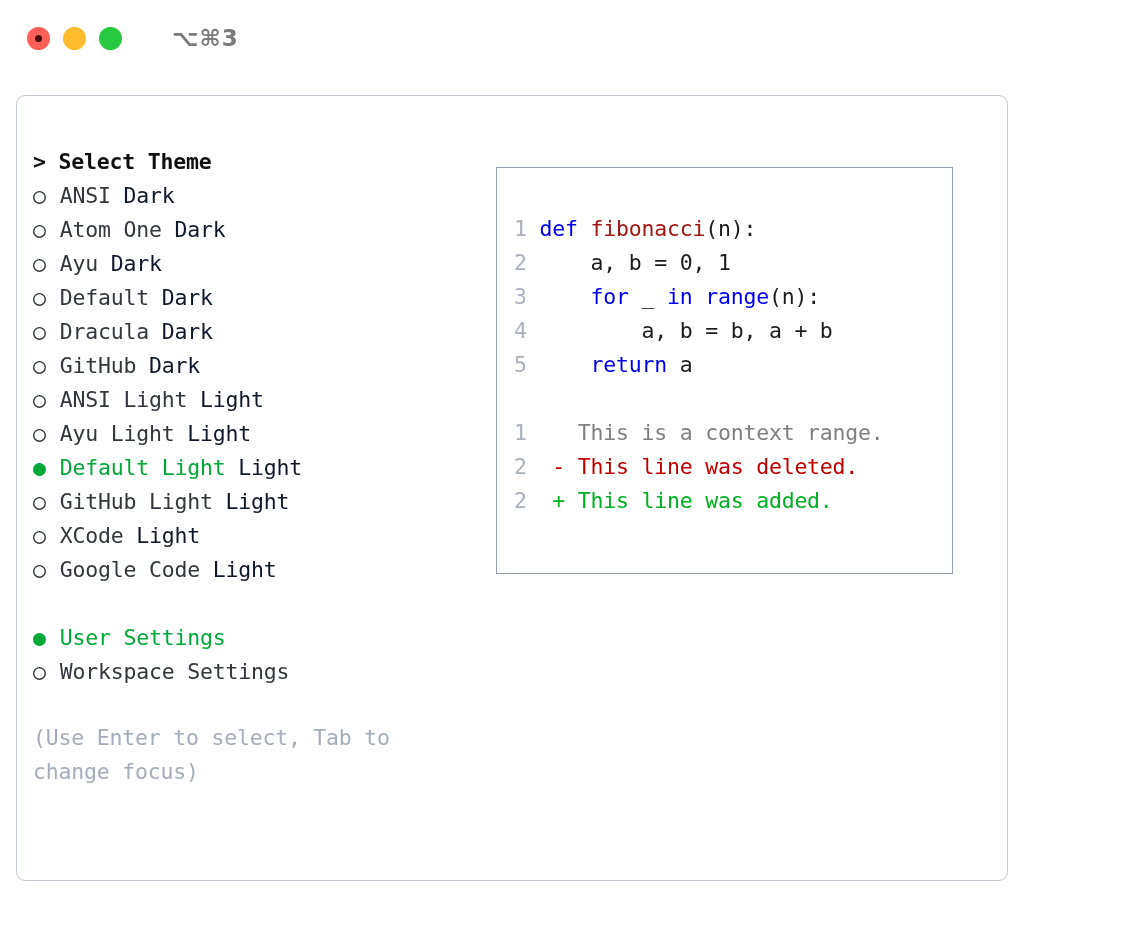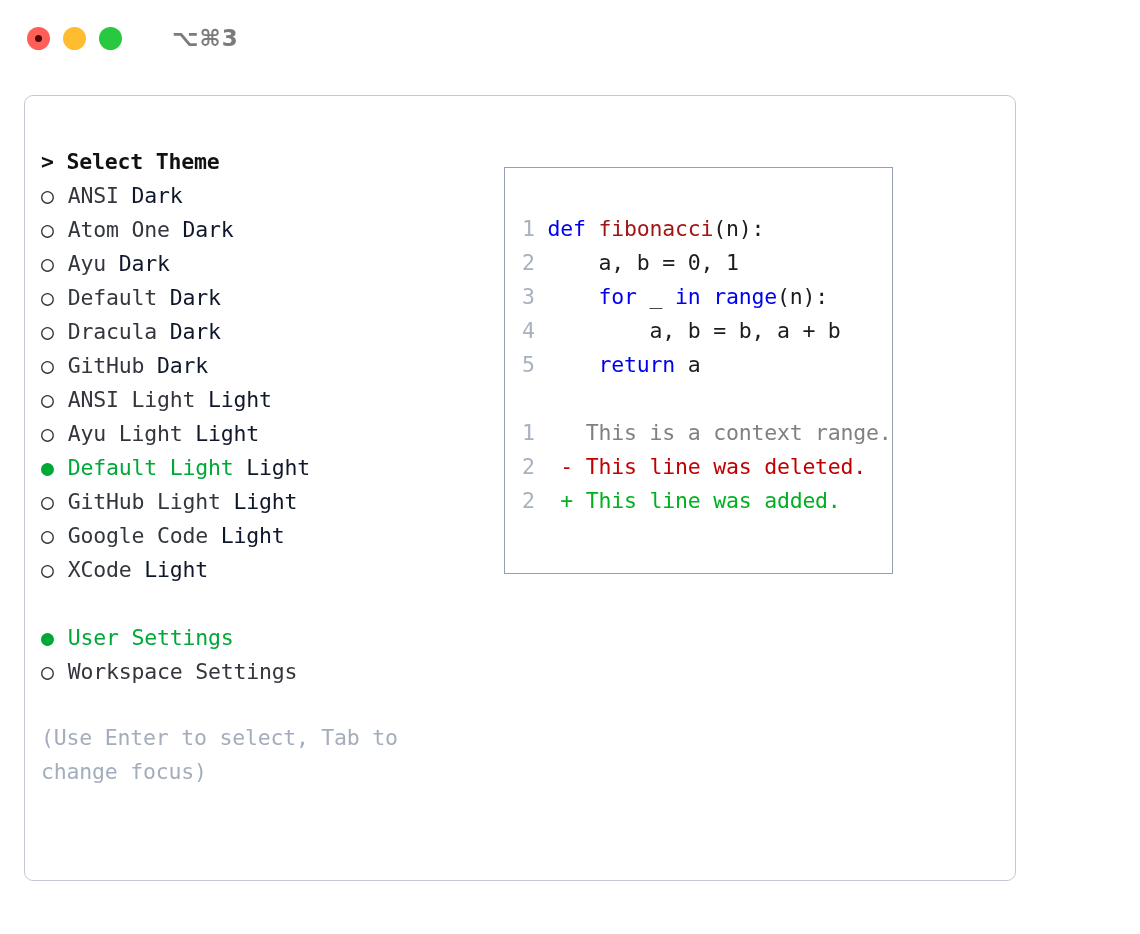--- a/index.html
+++ b/index.html
@@ -55,21 +55,21 @@
     font-family: "DejaVu Sans", "Liberation Sans", sans-serif;
     font-size: 23px;
     font-weight: 700;
     color: #7b7b7b;
     letter-spacing: 1px;
   }
 
   
   .panel {
     position: absolute;
-    left: 24px;
+    left: 16px;
     top: 95px;
     width: 992px;
     height: 786px;
     border: 1.6px solid #c3c8d2;
     border-radius: 9px;
     box-sizing: border-box;
     background: #ffffff;
   }
 
   .panel-body {
@@ -139,21 +139,21 @@
   }
   .preview-title {
     font-size: 21.5px;
     font-weight: 700;
     color: #111111;
     line-height: 34px;
     letter-spacing: -0.2px;
   }
   .preview-box {
     margin-top: 22px;
-    width: 389px;
+    width: 457px;
     height: 407px;
     border: 1.8px solid #93a0b2;
     box-sizing: border-box;
     background: #ffffff;
     position: relative;
   }
   .code-area {
     position: absolute;
     left: 17px;
     top: 44px;
@@ -200,22 +200,22 @@
             <div class="theme-row"><span class="bullet">○</span><span> ANSI </span><span class="mode-tag">Dark</span></div>
             <div class="theme-row"><span class="bullet">○</span><span> Atom One </span><span class="mode-tag">Dark</span></div>
             <div class="theme-row"><span class="bullet">○</span><span> Ayu </span><span class="mode-tag">Dark</span></div>
             <div class="theme-row"><span class="bullet">○</span><span> Default </span><span class="mode-tag">Dark</span></div>
             <div class="theme-row"><span class="bullet">○</span><span> Dracula </span><span class="mode-tag">Dark</span></div>
             <div class="theme-row"><span class="bullet">○</span><span> GitHub </span><span class="mode-tag">Dark</span></div>
             <div class="theme-row"><span class="bullet">○</span><span> ANSI Light </span><span class="mode-tag">Light</span></div>
             <div class="theme-row"><span class="bullet">○</span><span> Ayu Light </span><span class="mode-tag">Light</span></div>
             <div class="theme-row selected"><span class="bullet">●</span><span> Default Light </span><span class="mode-tag">Light</span></div>
             <div class="theme-row"><span class="bullet">○</span><span> GitHub Light </span><span class="mode-tag">Light</span></div>
+            <div class="theme-row"><span class="bullet">○</span><span> XCode </span><span class="mode-tag">Light</span></div>
             <div class="theme-row"><span class="bullet">○</span><span> Google Code </span><span class="mode-tag">Light</span></div>
-            <div class="theme-row"><span class="bullet">○</span><span> XCode </span><span class="mode-tag">Light</span></div>
           </div>
 
         <div class="spacer"></div>
 
 
         <div id="apply-list">
             <div class="theme-row selected"><span class="bullet">●</span><span> User Settings</span></div>
             <div class="theme-row"><span class="bullet">○</span><span> Workspace Settings</span></div>
           </div>
 

